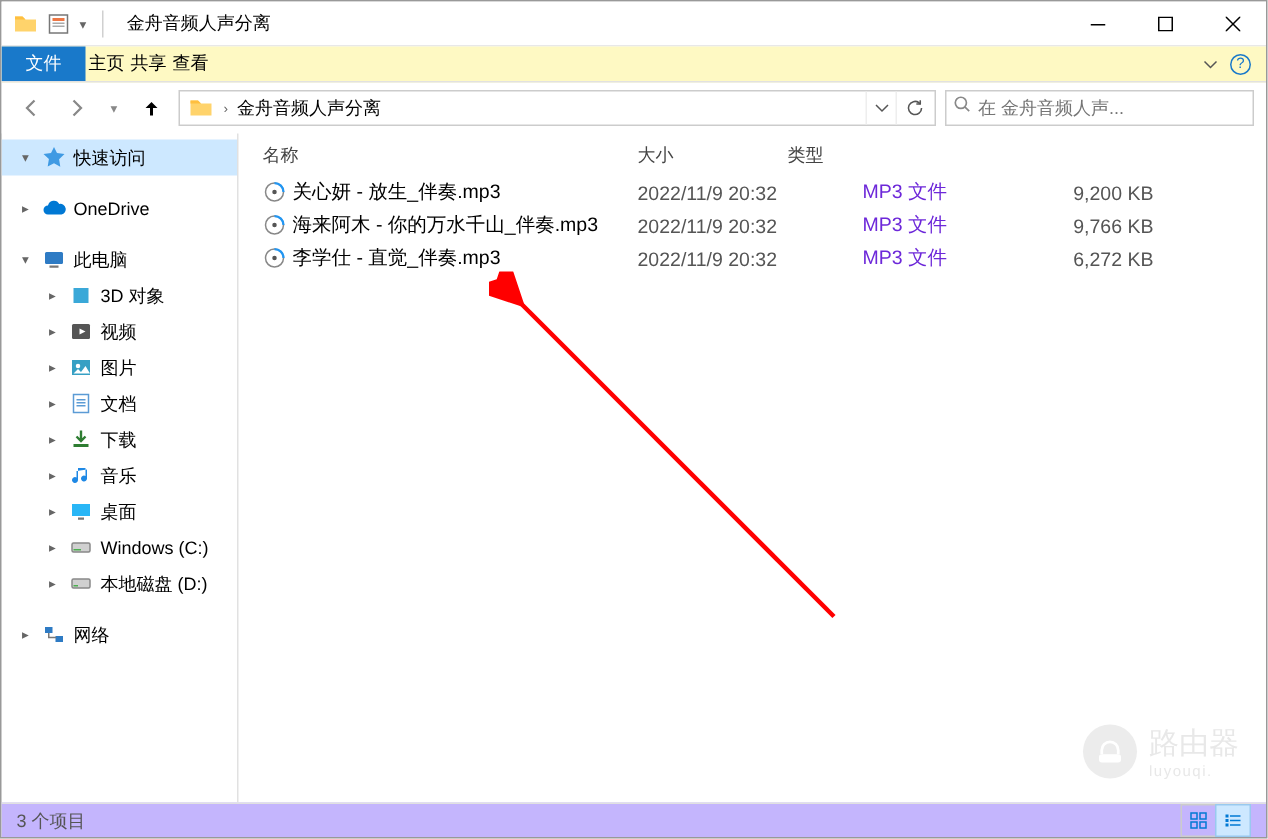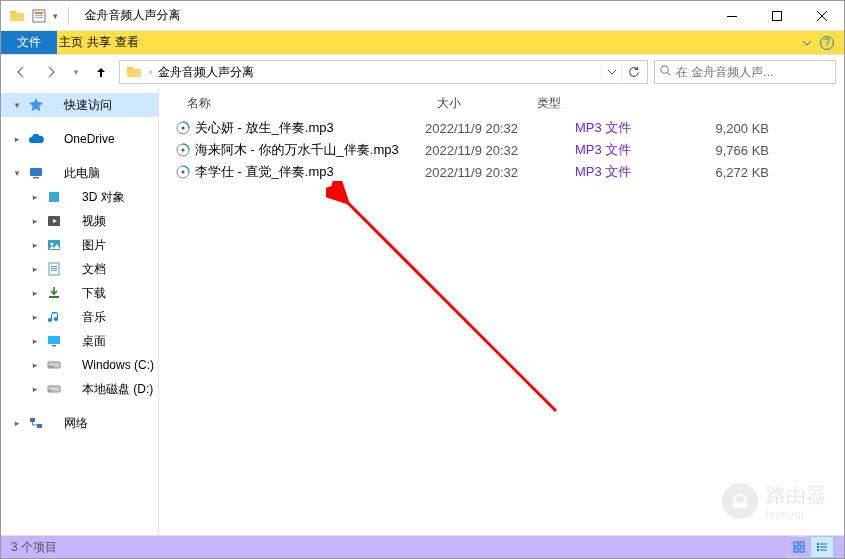--- a/index.html
+++ b/index.html
@@ -6,51 +6,51 @@
 body { background: #fff; width: 845px; height: 559px; overflow: hidden; position: relative; border: 1px solid #999; }
 
 .titlebar { height: 30px; display: flex; align-items: center; background: #fff; border-bottom: 1px solid #e8e8e8; }
 .titlebar-left { display: flex; align-items: center; padding-left: 8px; gap: 6px; }
 .titlebar-icon { width: 16px; height: 16px; display: inline-flex; align-items: center; justify-content: center; }
 .titlebar-sep { width:1px; height:18px; background:#d0d0d0; margin:0 4px; }
 .titlebar-title { font-size: 12px; color: #000; margin-left: 6px; }
 .titlebar-right { margin-left: auto; display: flex; }
 .win-btn { width: 45px; height: 29px; display: flex; align-items: center; justify-content: center; cursor: pointer; }
 
-.ribbon { height: 24px; background: #fde047; display: flex; align-items: stretch; font-size: 12px; border-bottom: 1px solid #e1e1e1; position: relative; }
+.ribbon { height: 24px; background: #fef9c3; display: flex; align-items: stretch; font-size: 12px; border-bottom: 1px solid #e1e1e1; position: relative; }
 .ribbon-file { background: #1979ca; color: #fff; padding: 0 16px; display: flex; align-items: center; cursor: pointer; }
 .ribbon-tab { padding: 0 2px; display: flex; align-items: center; color: #000; cursor: pointer; font-family: Liberation Serif, serif; }
 .ribbon-help { margin-left: auto; display: flex; align-items: center; gap: 8px; padding-right: 10px; }
 .ribbon-chev { cursor:pointer; display:flex; align-items:center; }
 
 .navbar { height: 34px; display: flex; align-items: center; padding: 4px 8px; gap: 6px; background: #fff; }
 .nav-arrow { width: 24px; height: 24px; display: flex; align-items: center; justify-content: center; cursor: pointer; color: #888; border-radius: 2px; }
 .nav-arrow.enabled { color: #000; }
 .nav-up { color: #555; }
 .addressbar { flex: 1; height: 24px; border: 1px solid #ccc; display: flex; align-items: center; padding: 0 2px; background: #fff; }
 .addr-icon { width: 20px; height: 20px; display: flex; align-items: center; justify-content: center; margin: 0 2px; }
 .addr-seg { font-size: 12px; padding: 0 3px; display: flex; align-items: center; height: 100%; gap: 2px; cursor: pointer; }
 .addr-drop { margin-left: auto; width: 20px; display: flex; align-items: center; justify-content: center; border-left: 1px solid #eee; height: 100%; cursor: pointer; }
 .addr-refresh { width: 24px; height: 100%; display: flex; align-items: center; justify-content: center; border-left: 1px solid #eee; cursor: pointer; }
-.searchbar { width: 182px; height: 24px; border: 1px solid #ccc; display: flex; align-items: center; padding: 0 4px; background: #fff; }
+.searchbar { width: 206px; height: 24px; border: 1px solid #ccc; display: flex; align-items: center; padding: 0 4px; background: #fff; }
 .searchbar input { border: none; outline: none; font-size: 12px; flex: 1; color: #666; background: transparent; }
 
 .body-area { display: flex; height: calc(100% - 30px - 24px - 34px - 23px); }
 
 .sidebar { width: 158px; border-right: 1px solid #e1e1e1; overflow: auto; padding-top: 4px; font-size: 12px; }
 .tree-item { display: flex; align-items: center; height: 24px; padding-left: 10px; cursor: pointer; gap: 4px; }
 .tree-item.selected { background: #cde8ff; }
 .tree-caret { width: 12px; display: flex; align-items: center; justify-content: center; color: #666; font-size: 9px; }
 .tree-icon { width: 18px; height: 18px; display: flex; align-items: center; justify-content: center; }
-.tree-label { white-space: nowrap; margin-left: 15px; }
+.tree-label { white-space: nowrap; }
 .tree-spacer { height: 10px; }
 .indent1 { padding-left: 28px; }
 
 .content { flex: 1; display: flex; flex-direction: column; }
-.columns { display: flex; height: 28px; align-items: center; font-size: 12px; color: #444; padding-left: 10px; margin-left: 12px; }
+.columns { display: flex; height: 28px; align-items: center; font-size: 12px; color: #444; padding-left: 10px; }
 .col { padding: 0 6px; cursor: pointer; height: 100%; display: flex; align-items: center; }
 .col-name { width: 250px; }
 .col-date { width: 150px; }
 .col-type { width: 116px; }
 .col-size { width: 100px; }
 
 .files { flex: 1; position: relative; }
 .file-row { display: flex; align-items: center; height: 22px; font-size: 13px; padding-left: 10px; cursor: pointer; }
 .cell { padding: 0 6px; white-space: nowrap; overflow: hidden; color: #000; }
 .cell-name { width: 250px; display: flex; align-items: center; gap: 4px; }

